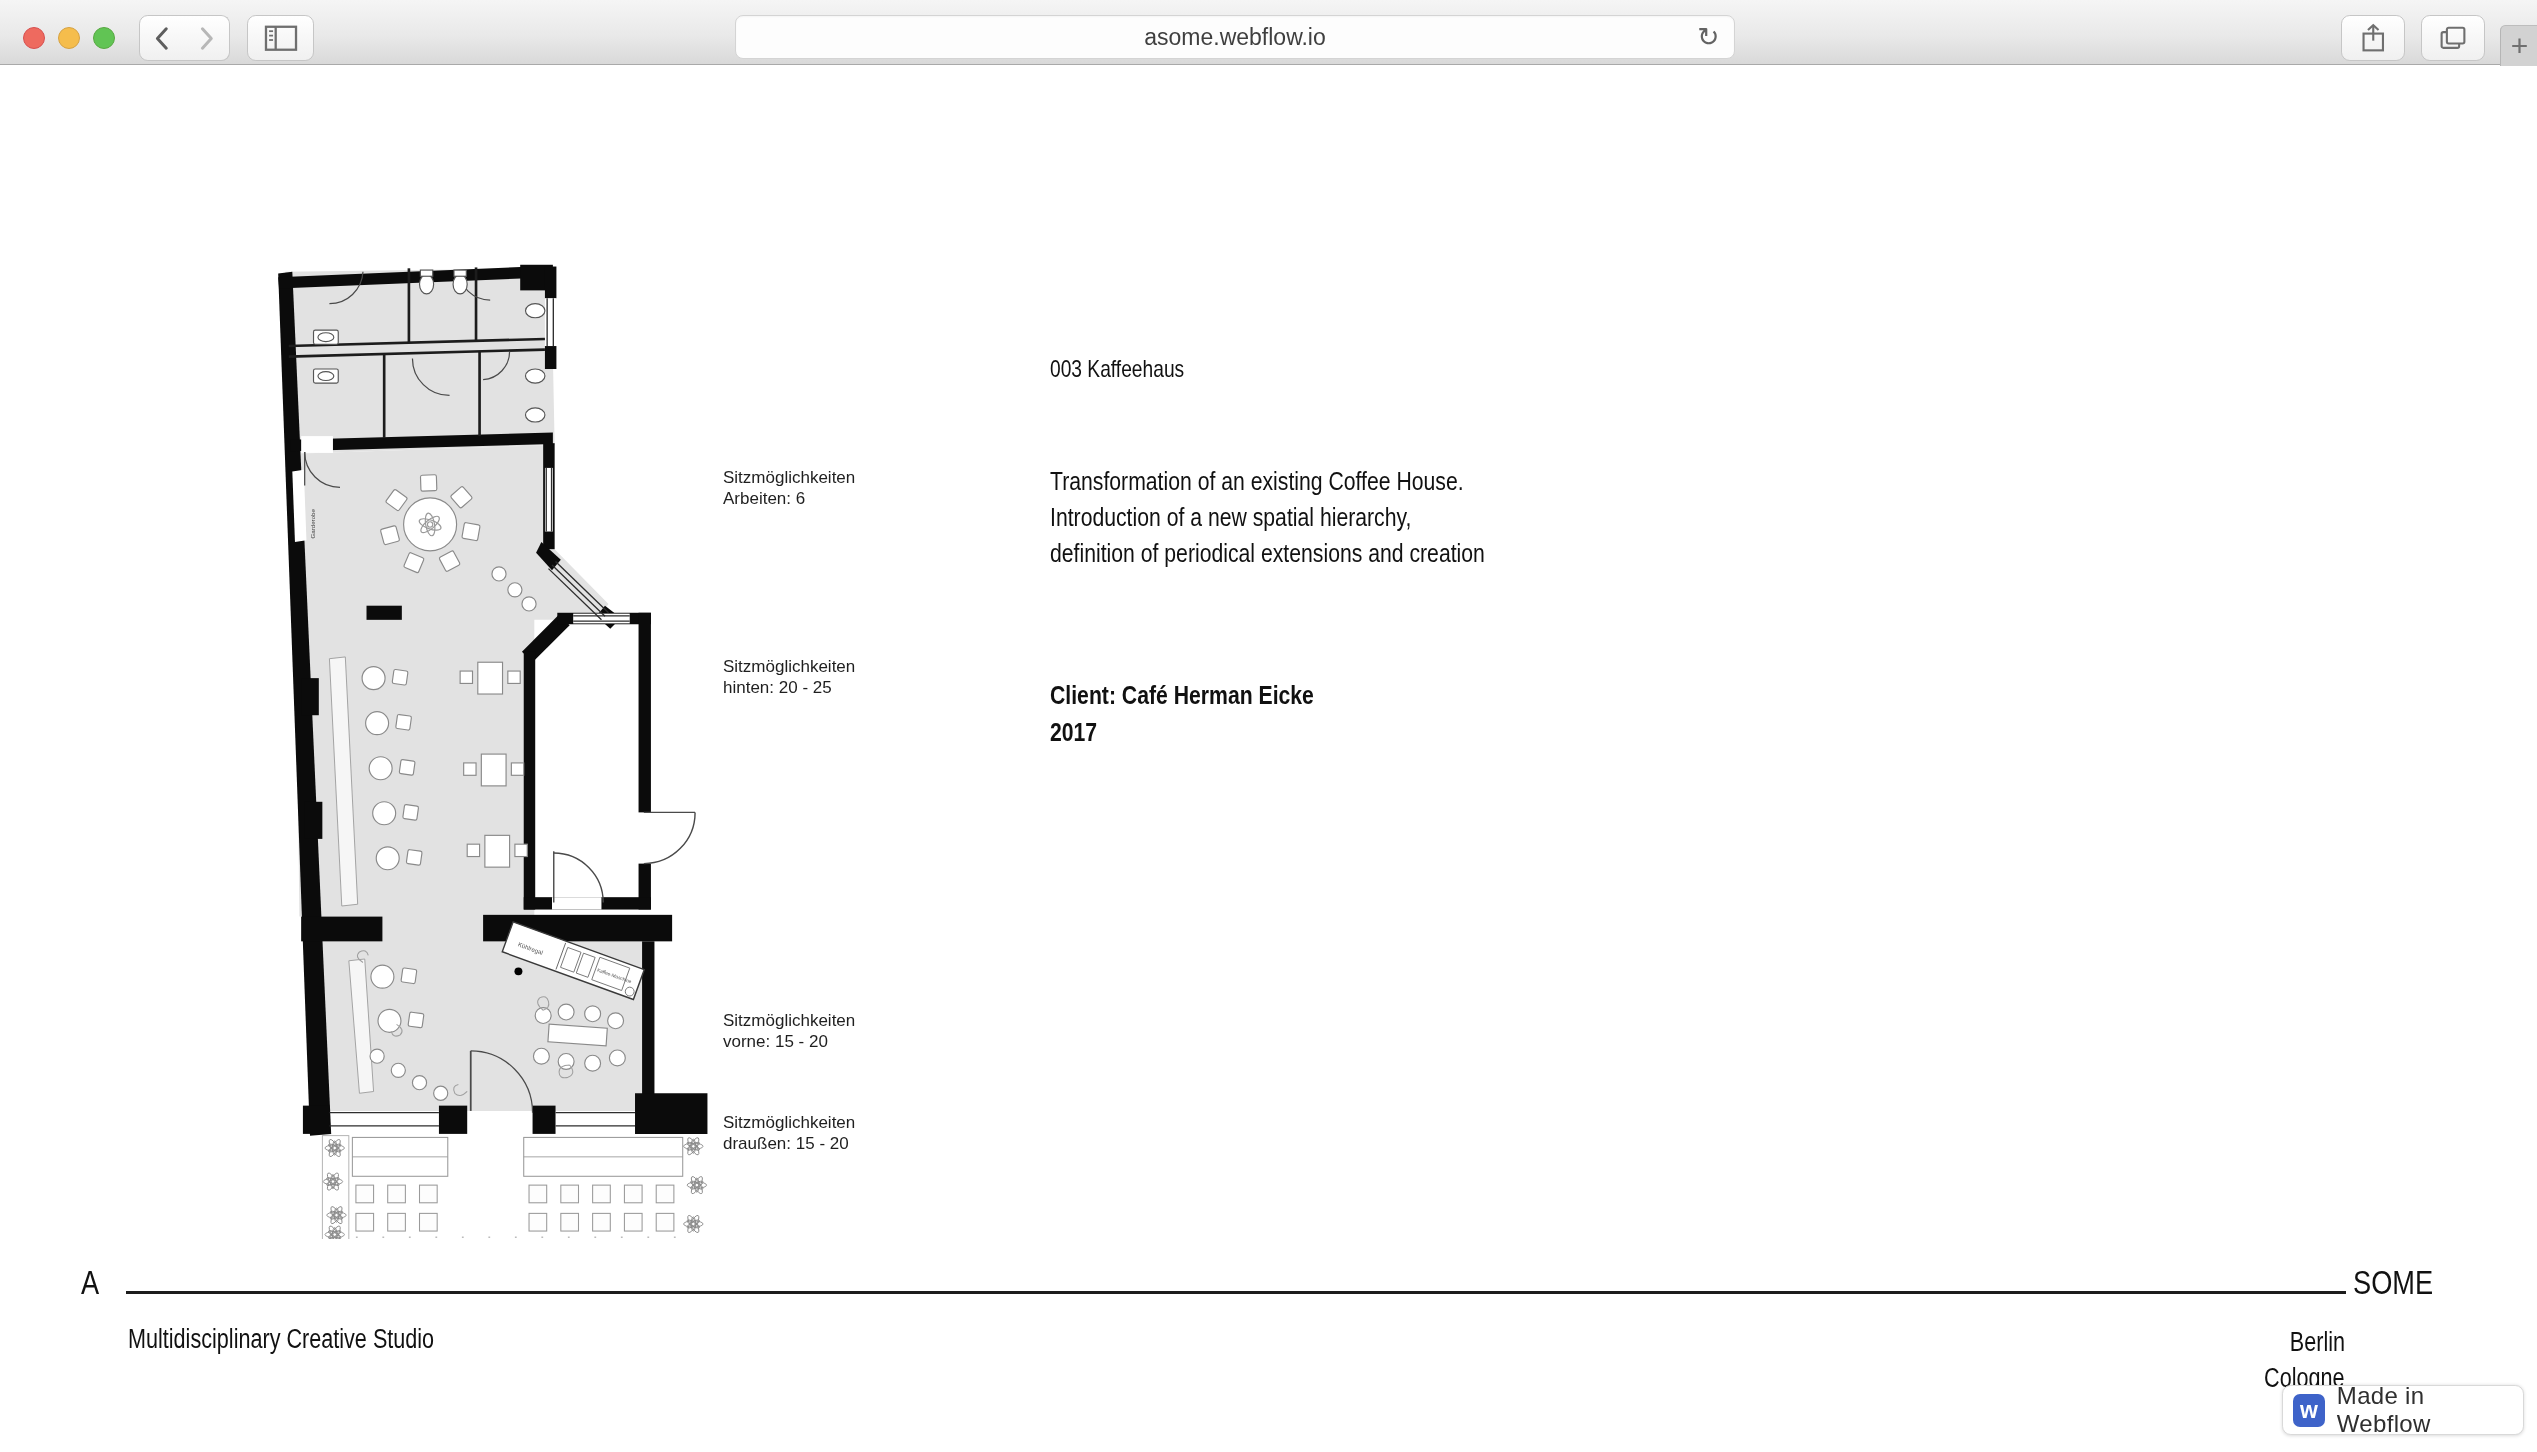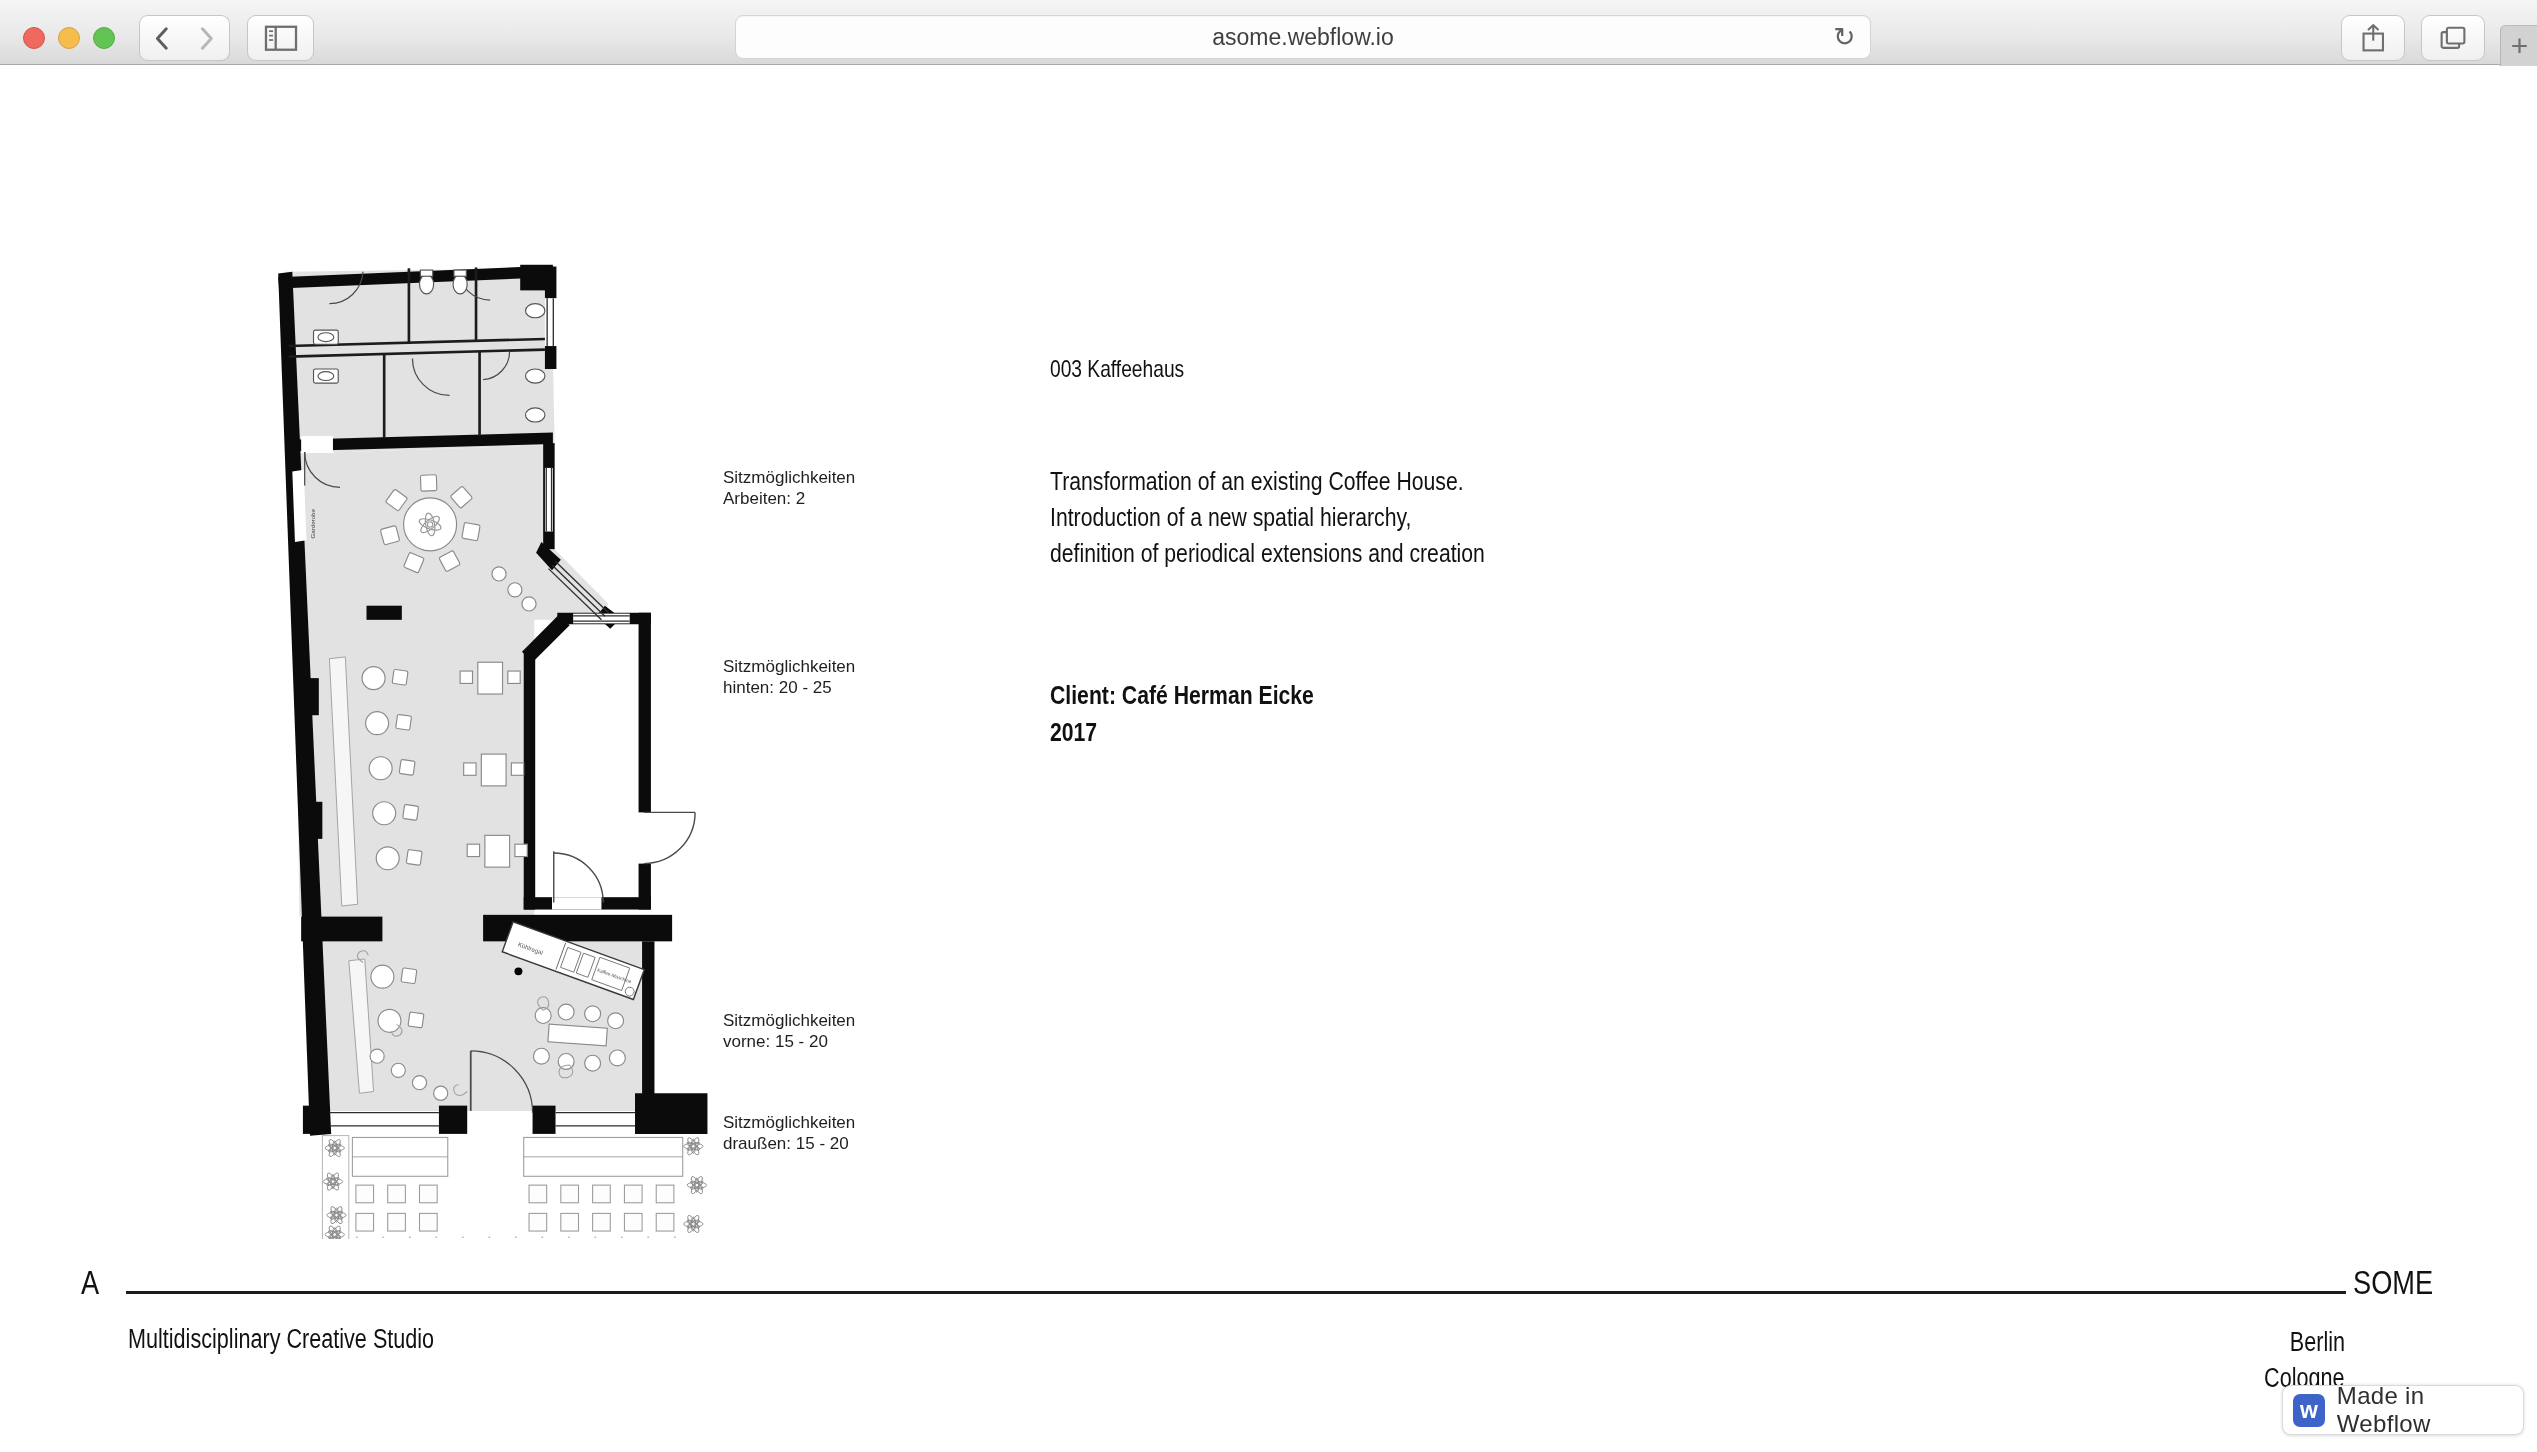--- a/index.html
+++ b/index.html
@@ -28,21 +28,21 @@
   .btn-sidebar{left:247px;width:67px;border-radius:8.8px;}
   .btn-share{left:2341px;width:64px;border-radius:8.8px;}
   .btn-tabs{left:2421px;width:64px;border-radius:8.8px;}
   .newtab{
     position:absolute;left:2500px;top:25px;width:37px;height:40px;
     background:#d2d2d2;border-left:0.9px solid #b5b5b5;border-top:0.9px solid #bdbdbd;
     display:flex;align-items:center;justify-content:center;
     font-size:30px;color:#6f6f6f;font-weight:300;border-top-left-radius:5.3px;
   }
   .addressbar{
-    position:absolute;left:735px;top:15px;width:1136px;height:44px;box-sizing:border-box;
+    position:absolute;left:735px;top:15px;width:1000px;height:44px;box-sizing:border-box;
     background:#fdfdfd;border:0.9px solid #d4d4d4;border-radius:8px;
     display:flex;align-items:center;justify-content:center;
     box-shadow:inset 0 0.9px 1.8px rgba(0,0,0,.04);
   }
   .addressbar .url{font-size:23px;color:#3f3f3f;}
   .reload{
     position:absolute;right:10.6px;top:6.2px;font-size:26.5px;color:#636363;
     width:30px;height:30px;line-height:30px;text-align:center;
   }
   
@@ -398,21 +398,21 @@
         <use href="#plantdef" x="64" y="1100"></use>
     <use href="#plantdef" x="470" y="1000"></use>
         <use href="#plantdef" x="474" y="1044"></use>
         <use href="#plantdef" x="470" y="1088"></use>
   </g>
 </svg>
 </div>
 
 <div class="plan-label" style="top:467px">
   <div>Sitzmöglichkeiten</div>
-  <div>Arbeiten: 2</div>
+  <div>Arbeiten: 6</div>
 </div>
 <div class="plan-label" style="top:656px">
   <div>Sitzmöglichkeiten</div>
   <div>hinten: 20 - 25</div>
 </div>
 <div class="plan-label" style="top:1010px">
   <div>Sitzmöglichkeiten</div>
   <div>vorne: 15 - 20</div>
 </div>
 <div class="plan-label" style="top:1112px">

